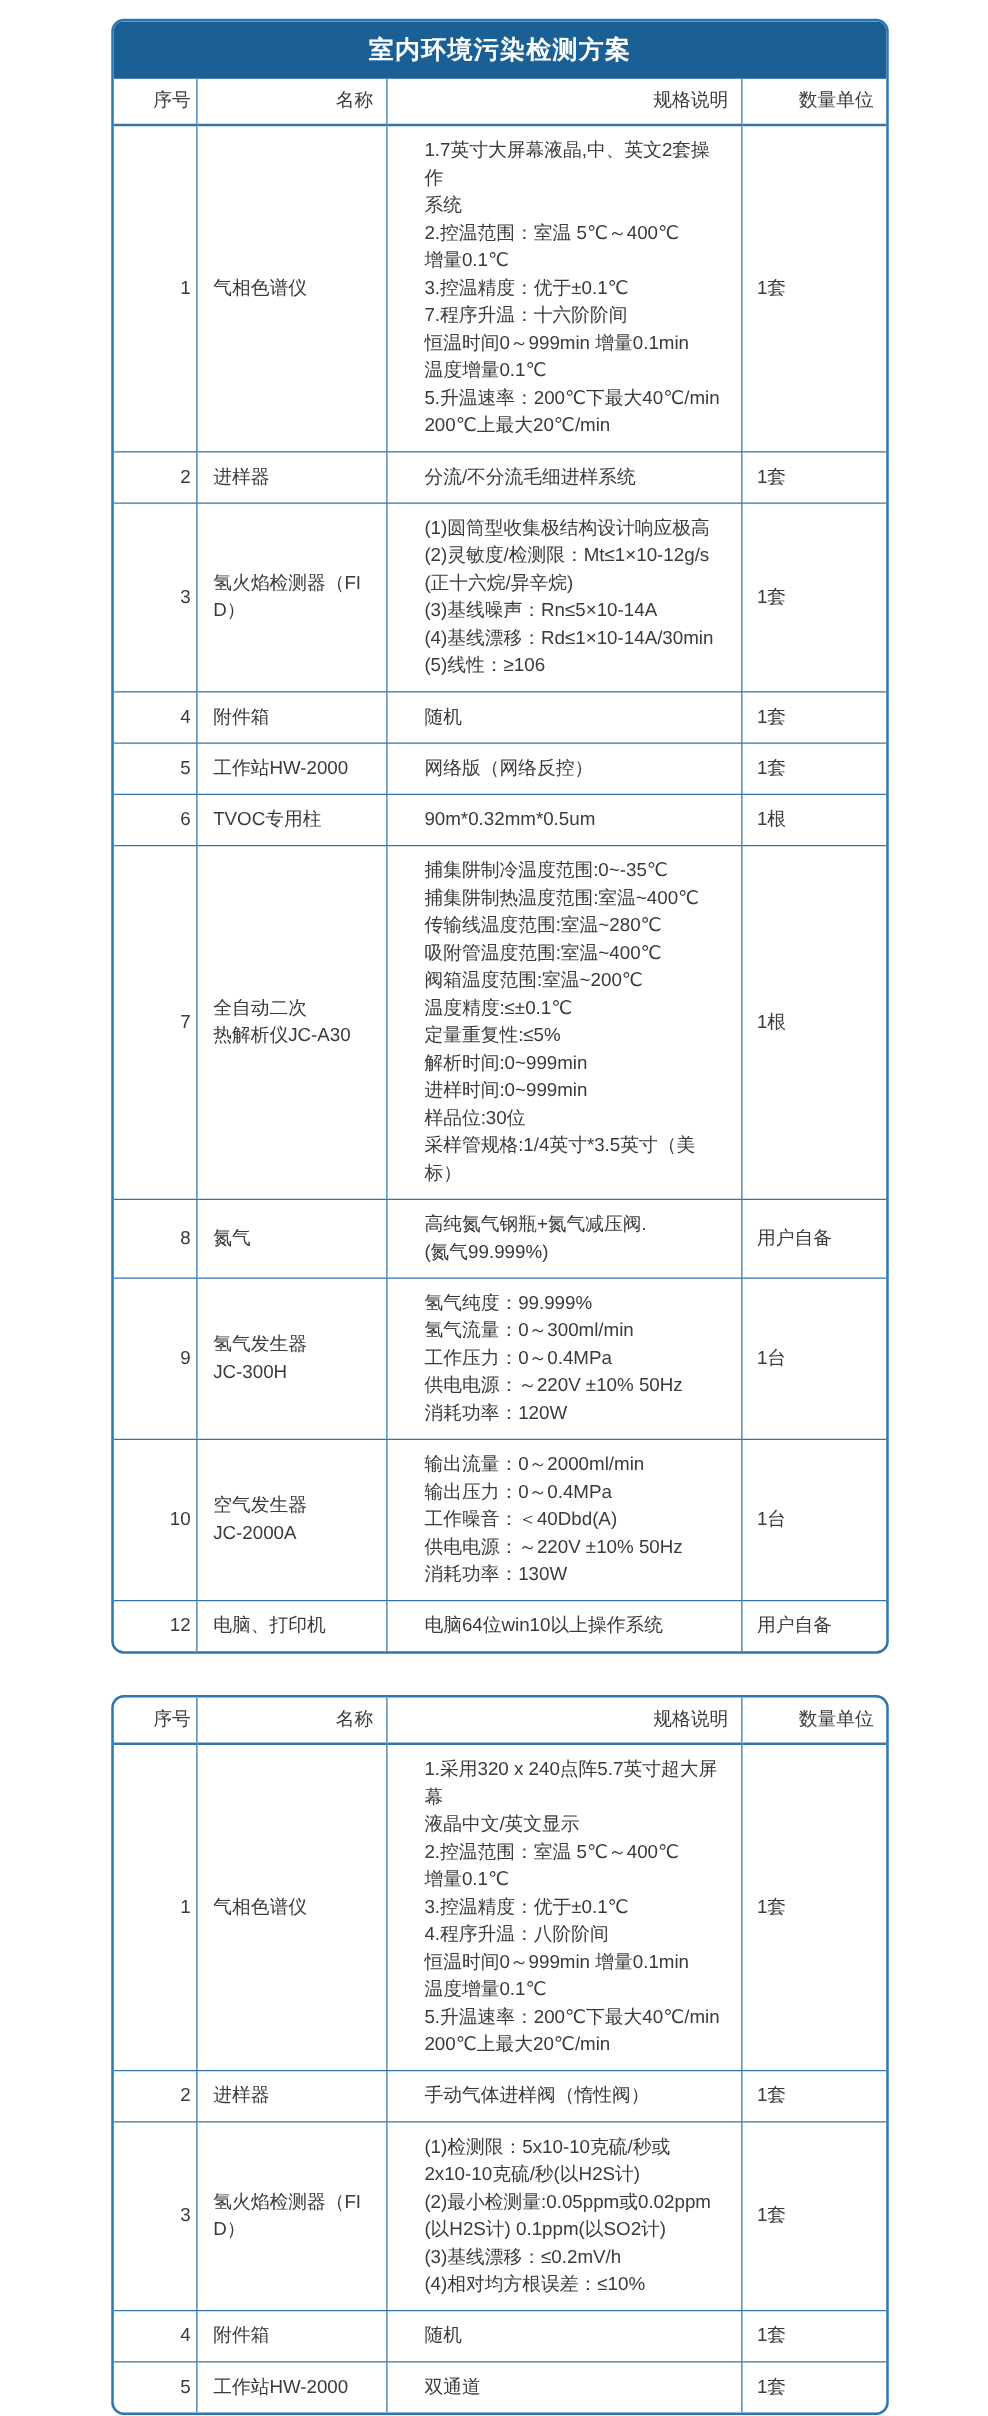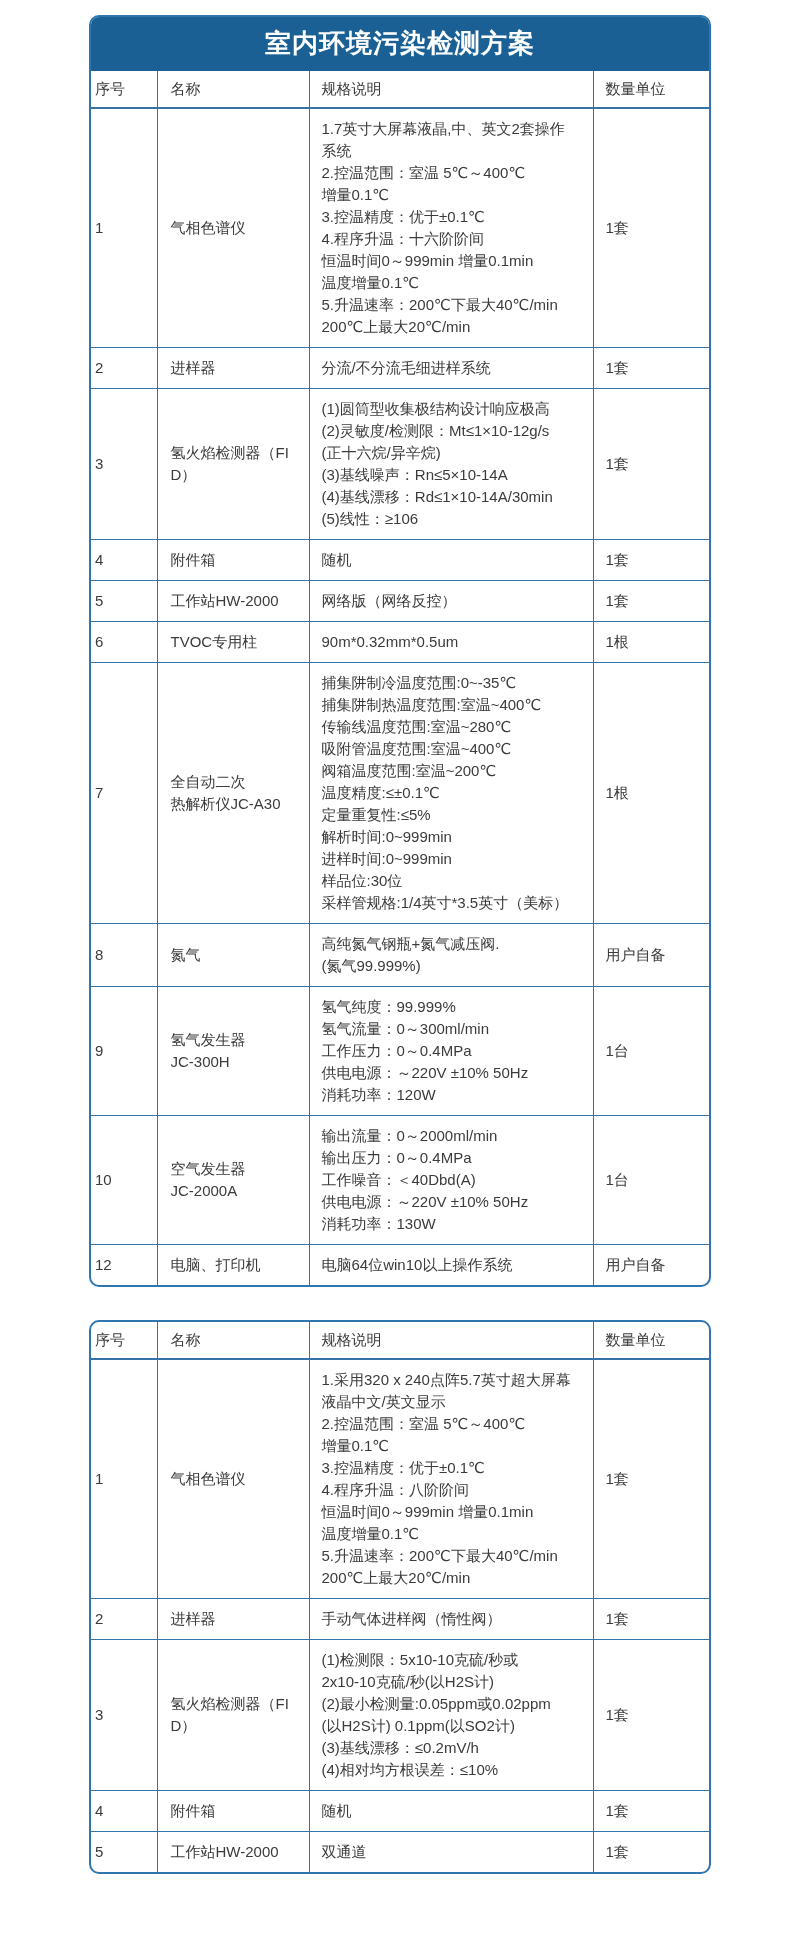--- a/index.html
+++ b/index.html
@@ -22,44 +22,44 @@
     width:622px;
     border:2px solid var(--border);
     border-radius:10px;
     overflow:hidden;
     background:#fff;
     margin:0 0 33px 0;
   }
   .tbl-title{
     background:var(--header-bg);
     color:var(--title-text);
-    font-size:26px;
+    font-size:20px;
     font-weight:bold;
     text-align:center;
     padding:9px 0 10px 0;
     letter-spacing:1px;
   }
   table{width:100%;border-collapse:collapse;table-layout:fixed;}
   th,td{
     border:1px solid var(--grid);
     font-size:15px;
     line-height:22px;
     vertical-align:middle;
     color:var(--text);
     padding:9px 10px;
     word-break:break-all;
   }
   th{font-weight:normal;text-align:left;padding-top:7px;padding-bottom:7px;}
-  thead th{border-top:0;border-bottom-width:2px;}
+  thead th{border-top:0;border-bottom-width:2px;text-align:right;}
   th:first-child,td:first-child{border-left:0;}
   th:last-child,td:last-child{border-right:0;}
   tbody tr:last-child td{border-bottom:0;}
-  .c0{width:66px;text-align:left;padding-left:4px;padding-right:4px;}
+  .c0{width:66px;text-align:right;padding-left:4px;padding-right:4px;}
   .c1{width:152px;padding-left:13px;}
-  .c2{width:284px;padding-left:12px;}
+  .c2{width:284px;padding-left:30px;}
   .c3{padding-left:12px;}
   td div{margin:0;}
 </style>
 </head>
 <body>
 
 <div class="wrap">
 
   <section class="tbl">
     <div class="tbl-title">室内环境污染检测方案</div>
@@ -77,21 +77,21 @@
             <td class="c0">1</td>
             <td class="c1">
               <div>气相色谱仪</div>
             </td>
             <td class="c2">
               <div>1.7英寸大屏幕液晶,中、英文2套操作</div>
               <div>系统</div>
               <div>2.控温范围：室温 5℃～400℃</div>
               <div>增量0.1℃</div>
               <div>3.控温精度：优于±0.1℃</div>
-              <div>4.程序升温：十六阶阶间</div>
+              <div>7.程序升温：十六阶阶间</div>
               <div>恒温时间0～999min 增量0.1min</div>
               <div>温度增量0.1℃</div>
               <div>5.升温速率：200℃下最大40℃/min</div>
               <div>200℃上最大20℃/min</div>
             </td>
             <td class="c3">1套</td>
           </tr>
           <tr>
             <td class="c0">2</td>
             <td class="c1">

